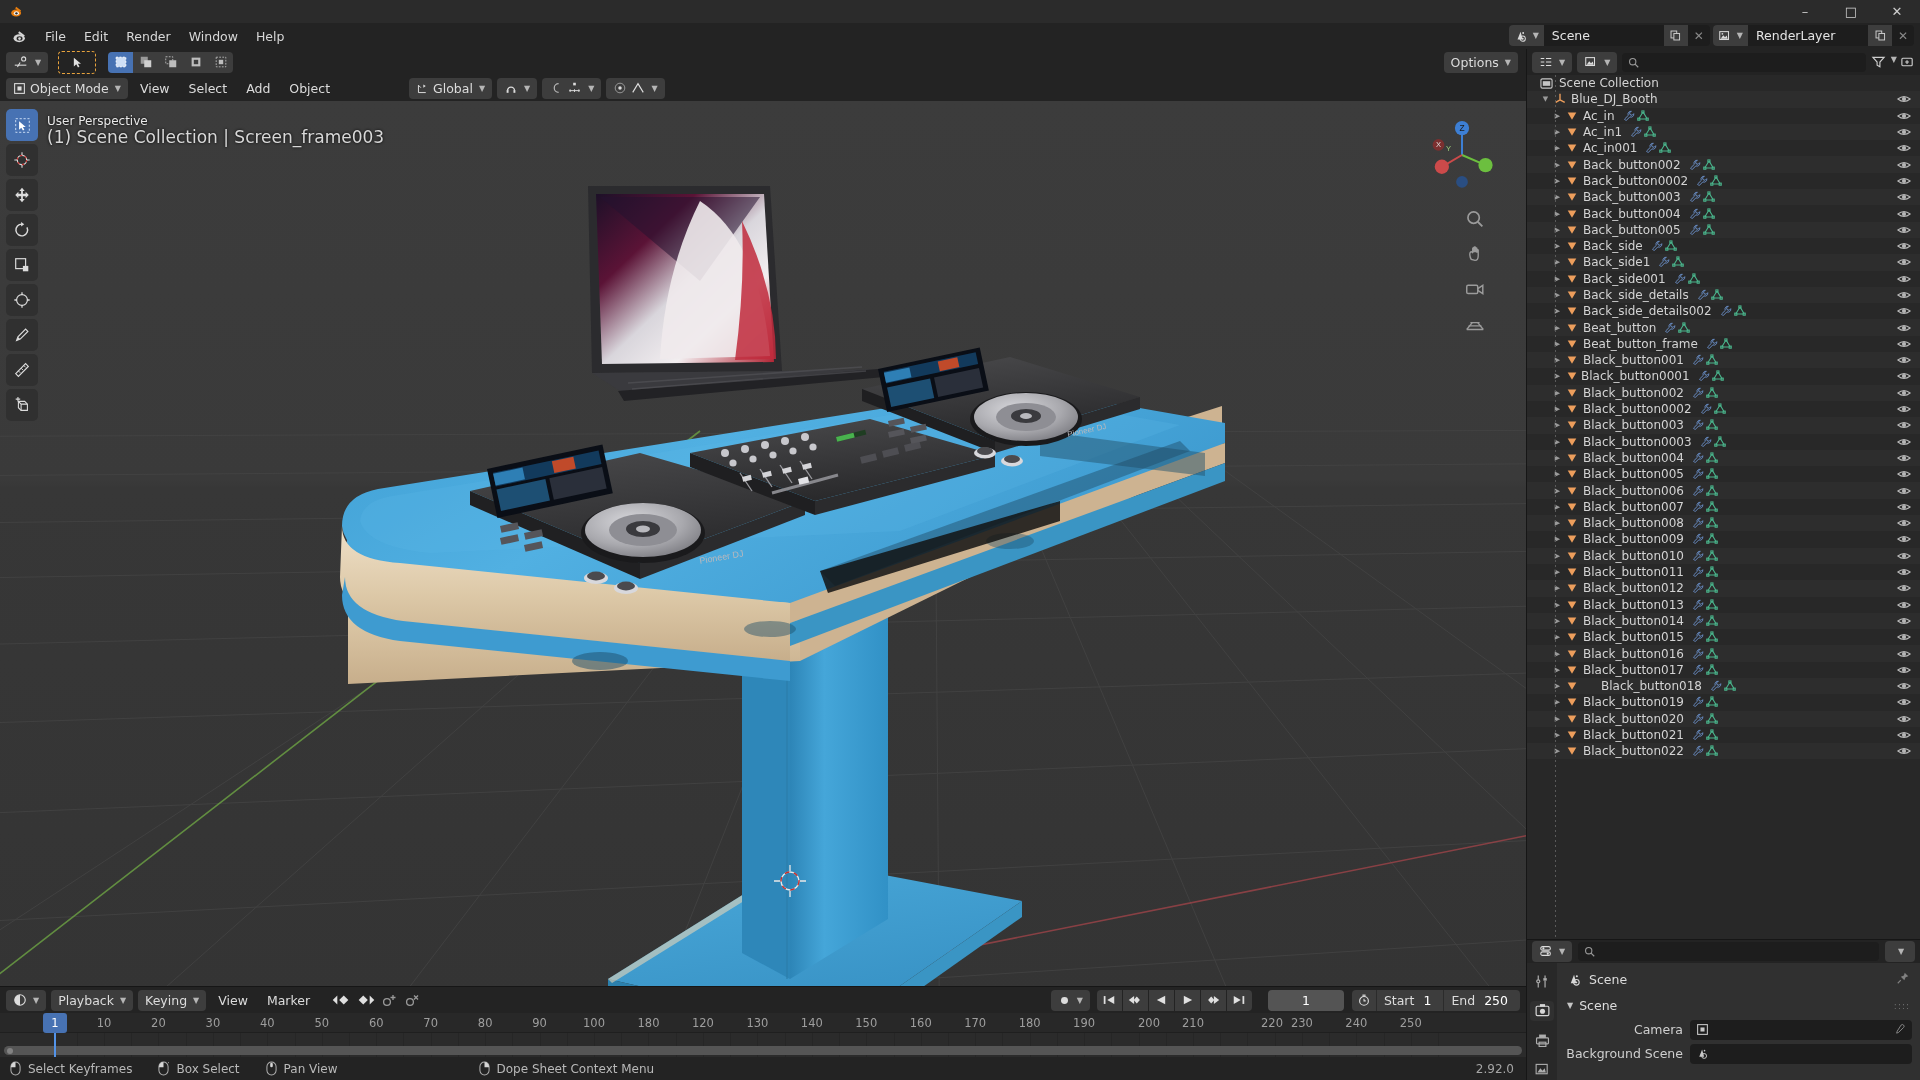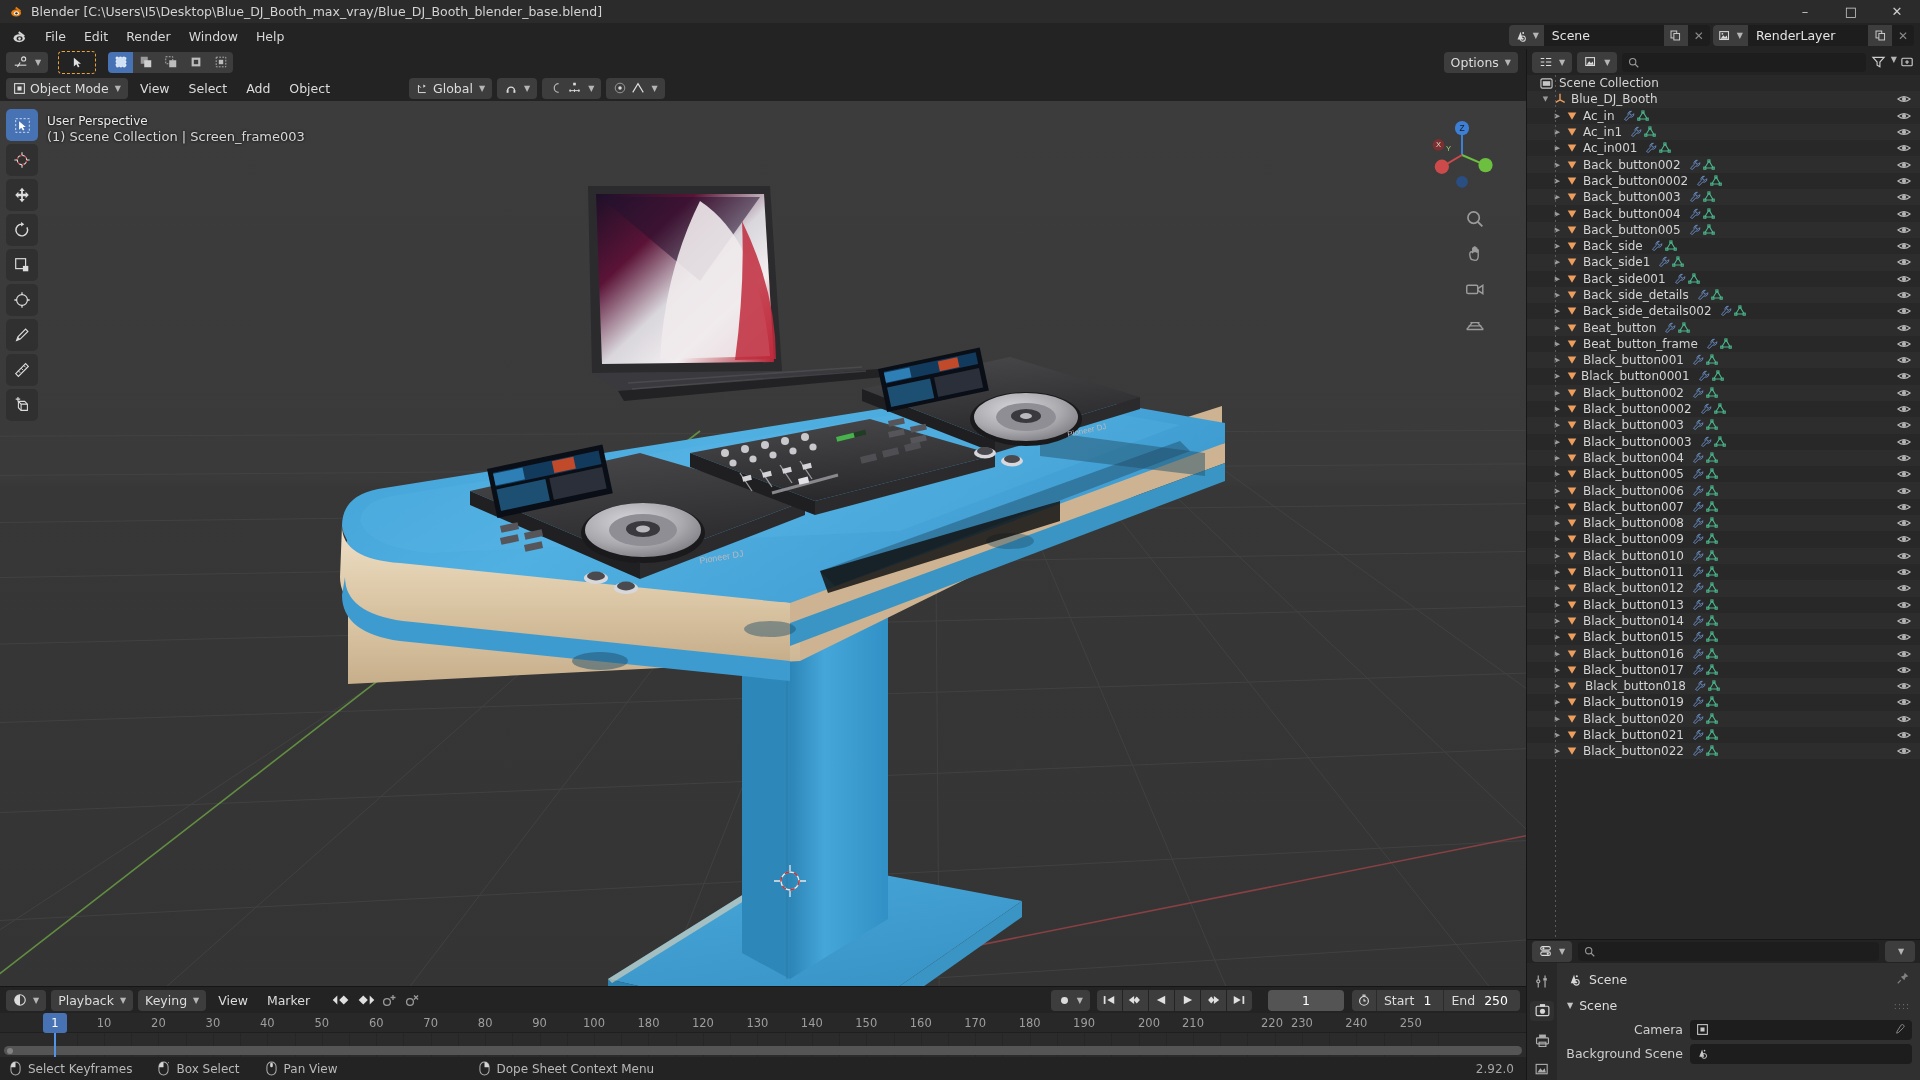--- a/index.html
+++ b/index.html
@@ -78,21 +78,21 @@
   .seg > div { width: 25px; height: 21px; background: #3d3d3d; display:flex;align-items:center;justify-content:center; }
   .seg > div.on { background: #4772b3; }
   .chev { font-size: 8px; color: #b5b5b5; margin-left: 2px; }
 
   
   .viewport { position: relative; flex: 1 1 auto; overflow: hidden; background: #393939; }
   .vp-overlay-text {
     position: absolute; left: 47px; top: 12px; font-size: 12px; color: #e9e9e9;
     text-shadow: 0 0 3px #000; line-height: 16px; pointer-events: none;
   }
-  .vp-overlay-text .sub { color: #d8d8d8; font-size: 13px; }
+  .vp-overlay-text .sub { color: #d8d8d8; font-size: 17px; }
 
   
   .toolbar {
     position: absolute; left: 6px; top: 8px; width: 32px;
     display: flex; flex-direction: column; gap: 3px; z-index: 6;
   }
   .tool {
     width: 32px; height: 32px; background: #303030; border-radius: 5px;
     display: flex; align-items: center; justify-content: center;
   }
@@ -197,21 +197,20 @@
 
 <div class="app">
 
   <div class="titlebar">
     <svg class="blender-logo" viewBox="0 0 24 24">
       <path d="M13 4.5 L21 10.5 L19 12.5 L11.5 7 Z" fill="#e87d0d"></path>
       <ellipse cx="13" cy="14.5" rx="8" ry="5.6" fill="#e87d0d"></ellipse>
       <ellipse cx="13.5" cy="14.7" rx="4.2" ry="3.1" fill="#f4f4f4"></ellipse>
       <circle cx="13.5" cy="14.9" r="1.9" fill="#2b2b2b"></circle>
     </svg>
-    <span class="ttl">Blender [C:\Users\I5\Desktop\Blue_DJ_Booth_max_vray/Blue_DJ_Booth_blender_base.blend]</span>
     <div class="winbtns">
       <div class="winbtn">–</div>
       <div class="winbtn">□</div>
       <div class="winbtn close">✕</div>
     </div>
   </div>
 
   <div class="topbar">
     <svg class="blender-logo2" viewBox="0 0 24 24">
       <path d="M13 4.5 L21 10.5 L19 12.5 L11.5 7 Z" fill="#d6d6d6"></path>
@@ -1980,21 +1979,21 @@
               </svg>
             </div>
             <div class="ol-row">
               <span style="width:18px"></span>
               <span class="tri">▶</span>
               <span class="ico">
                 <svg width="12" height="12" viewBox="0 0 14 14">
                   <path d="M2 3 L12 3 L7 11.5 Z" fill="#ed9e5c"></path>
                 </svg>
               </span>
-              <span class="nm" style="margin-left:7px">Black_button018</span>
+              <span class="nm" style="margin-left:23px">Black_button018</span>
               <span class="ico" style="margin-left:8px">
                 <svg width="12" height="12" viewBox="0 0 14 14">
                   <path d="M9.8 1.6 a3.2 3.2 0 0 0 -3.6 4.6 L1.8 10.6 l1.8 1.8 L8 8 a3.2 3.2 0 0 0 4.5 -3.7 L10.6 6.2 L8.2 5.4 L7.6 3 Z" fill="none" stroke="#6a8fc9" stroke-width="1.1"></path>
                 </svg>
               </span>
               <span class="ico">
                 <svg width="12" height="12" viewBox="0 0 14 14">
                   <path d="M7 2.2 L12 10.6 L2 10.6 Z" fill="none" stroke="#4ab58c" stroke-width="1.2"></path>
                   <rect x="5.6" y="1" width="2.6" height="2.6" fill="none" stroke="#4ab58c" stroke-width="1.1"></rect>
                   <rect x="0.8" y="9.4" width="2.6" height="2.6" fill="none" stroke="#4ab58c" stroke-width="1.1"></rect>

